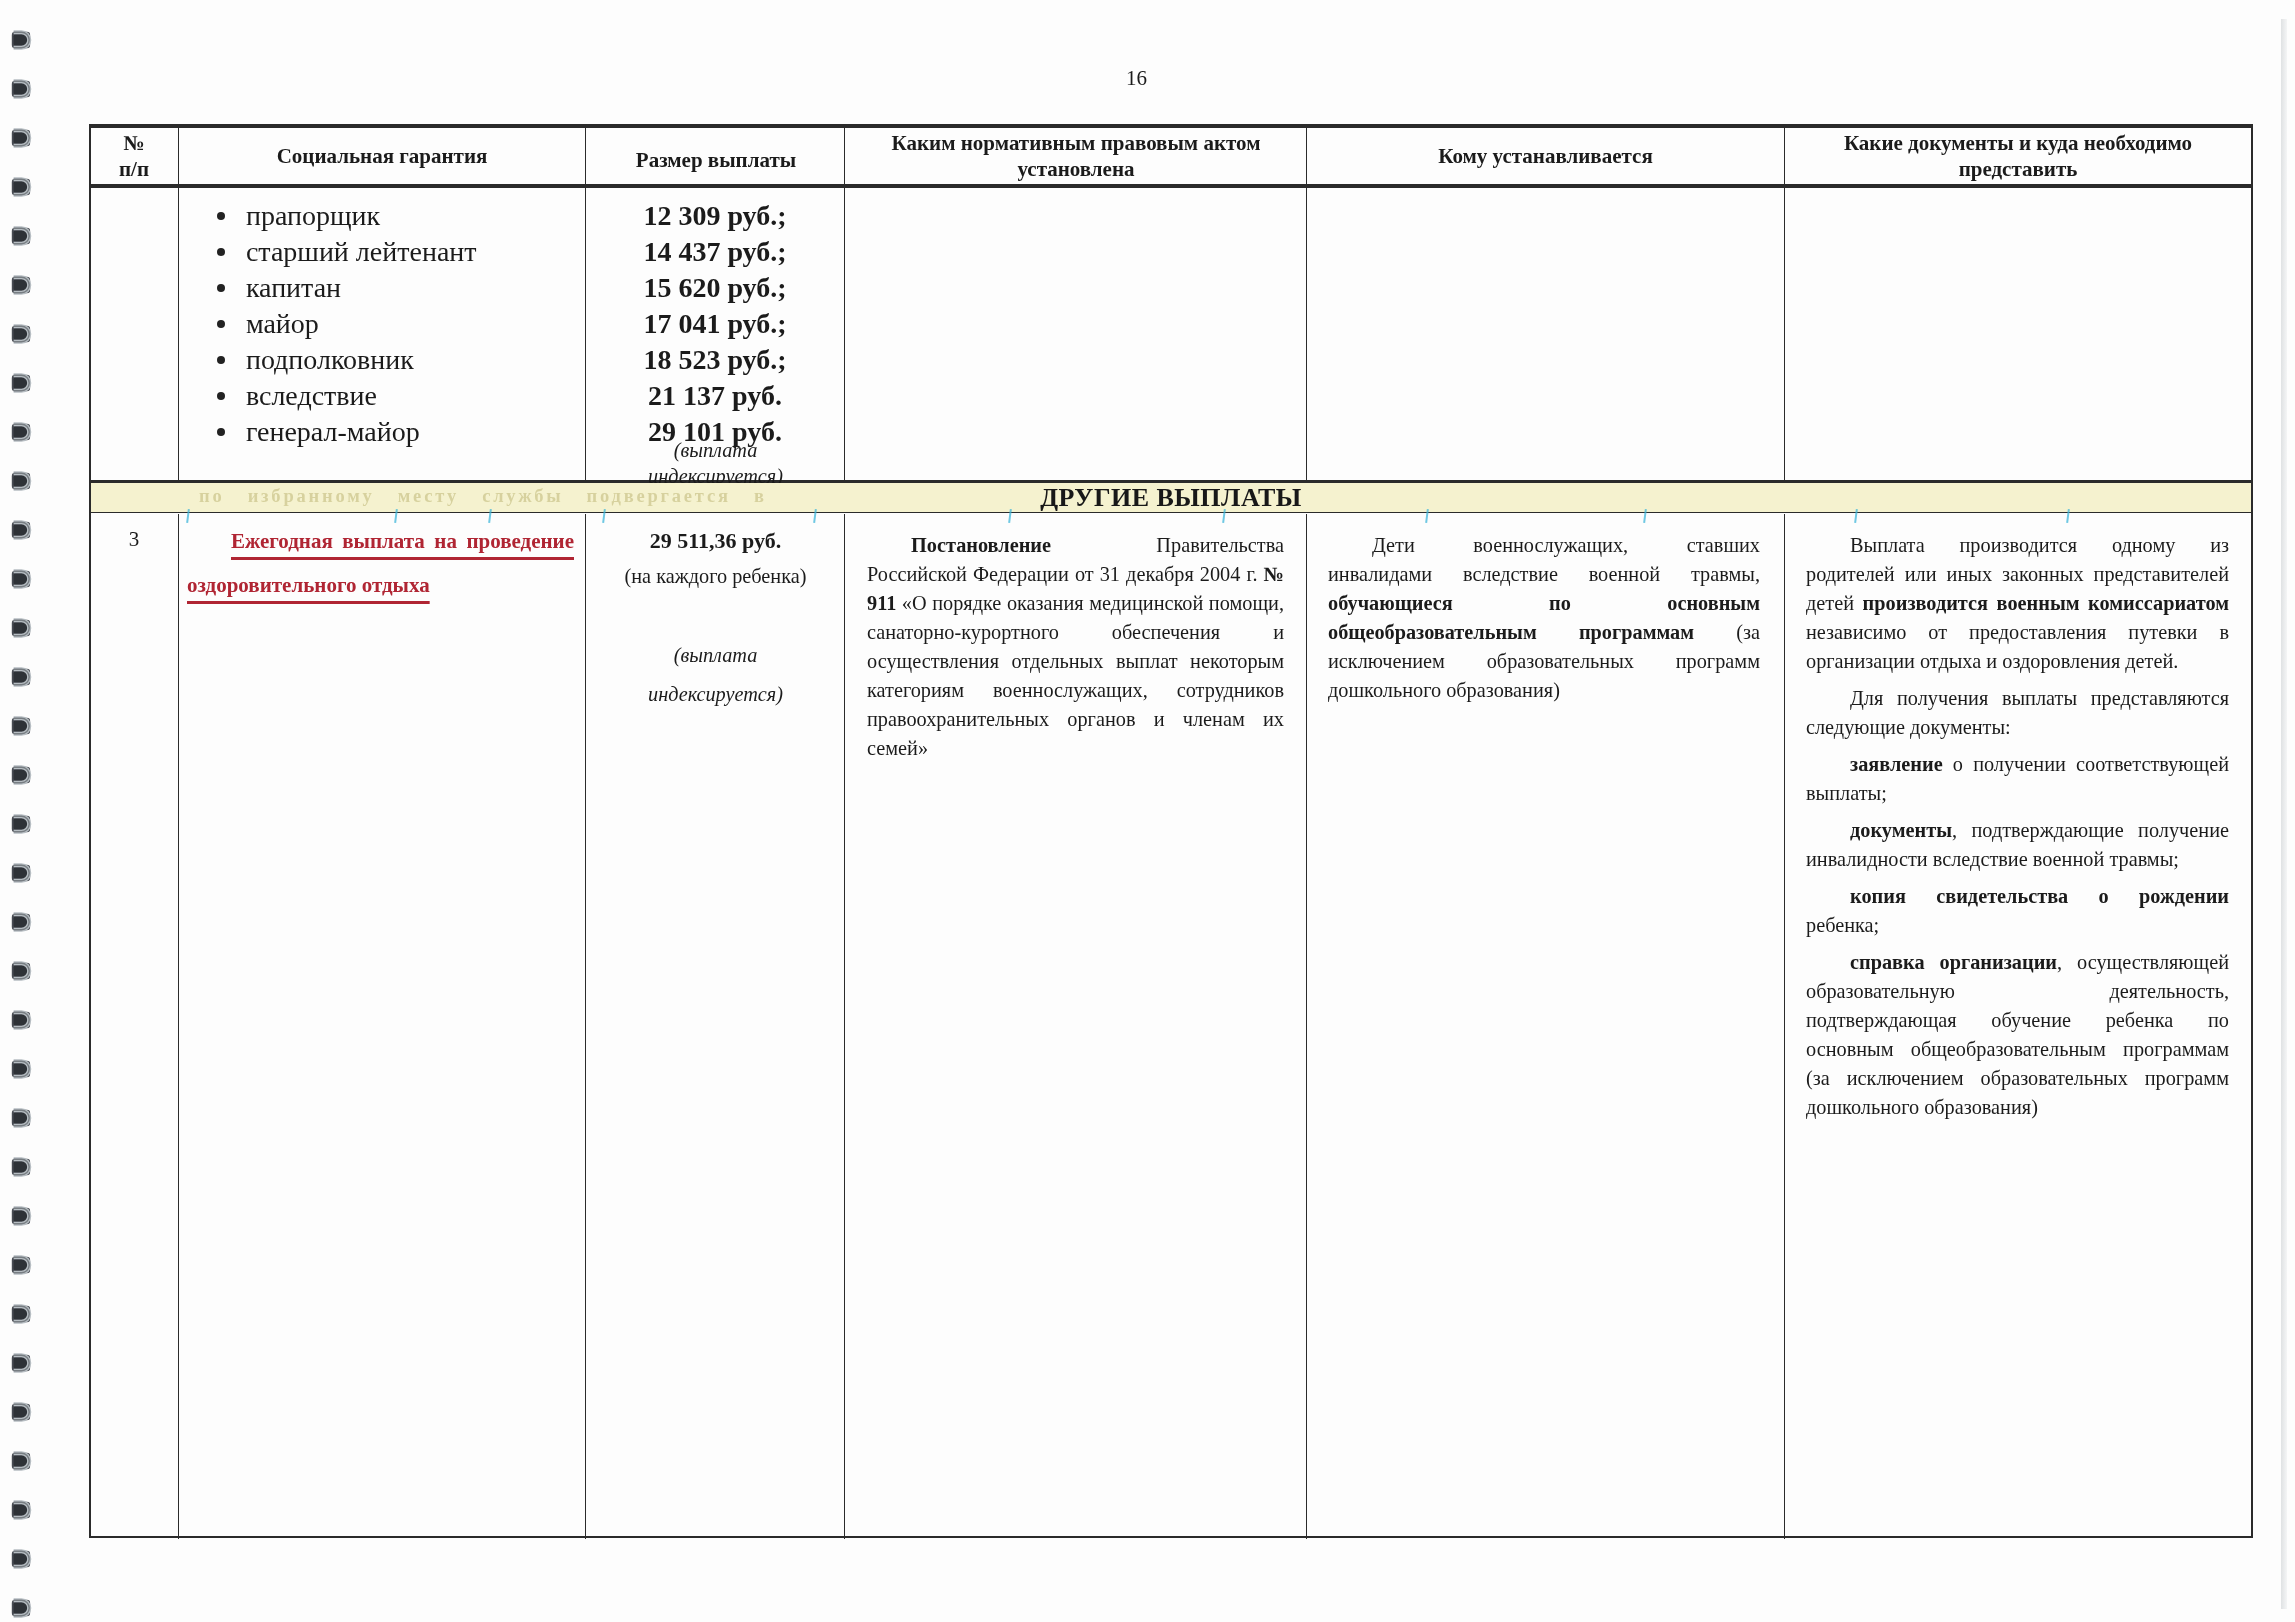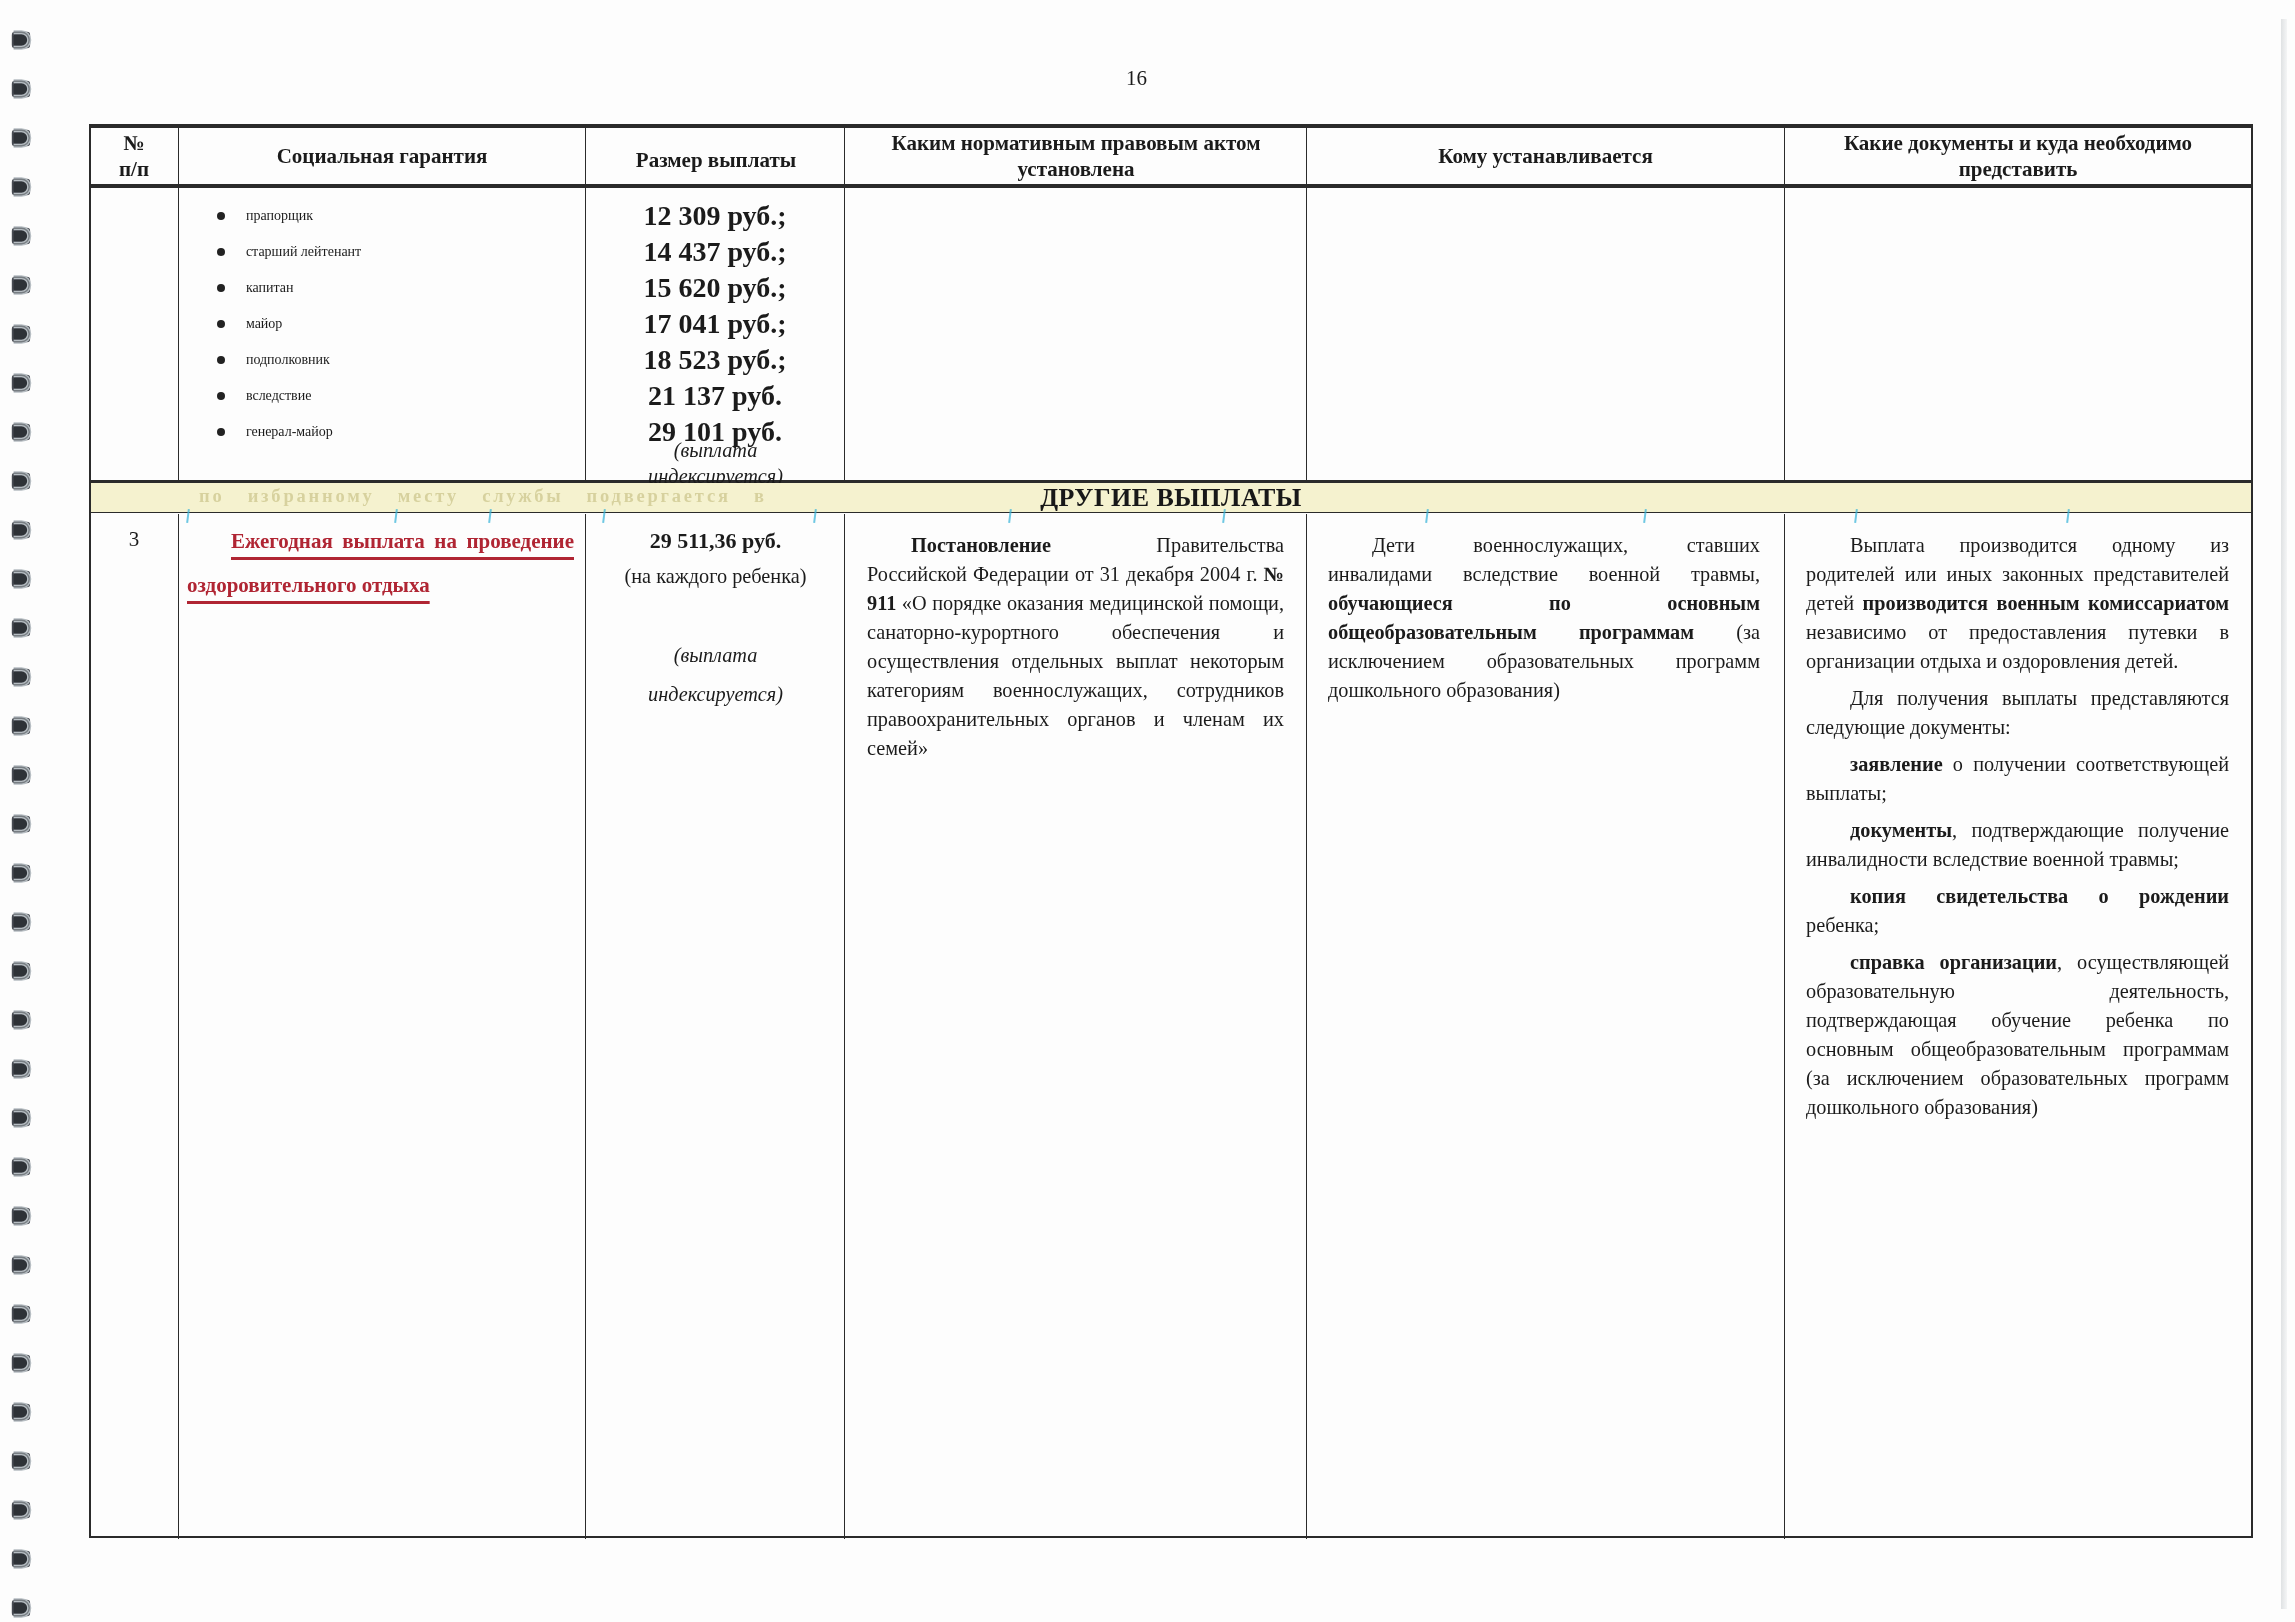--- a/index.html
+++ b/index.html
@@ -12,21 +12,21 @@
   
   .hline{position:absolute;background:#2b2b2b;}
   .vline{position:absolute;background:#2b2b2b;}
   
   .hcell{
     position:absolute;display:flex;align-items:center;justify-content:center;
     text-align:center;font-weight:bold;font-size:21px;line-height:26px;padding:0 10.2px;
     box-sizing:border-box;
   }
   
-  .ranks{position:absolute;list-style:none;margin:0;padding:0;font-size:14px;}
+  .ranks{position:absolute;list-style:none;margin:0;padding:0;font-size:28px;}
   .ranks li{height:36px;display:flex;align-items:center;}
   .ranks li .dot{
     width:7.9px;height:7.9px;border-radius:50%;background:#222;display:inline-block;
     margin:0 21px 0 0;flex:0 0 auto;
   }
   .amounts{position:absolute;text-align:center;font-size:28px;font-weight:bold;}
   .amounts div{height:36px;line-height:36px;}
   .note-italic{
     position:absolute;text-align:center;font-style:italic;font-size:20.3px;line-height:26px;
   }

